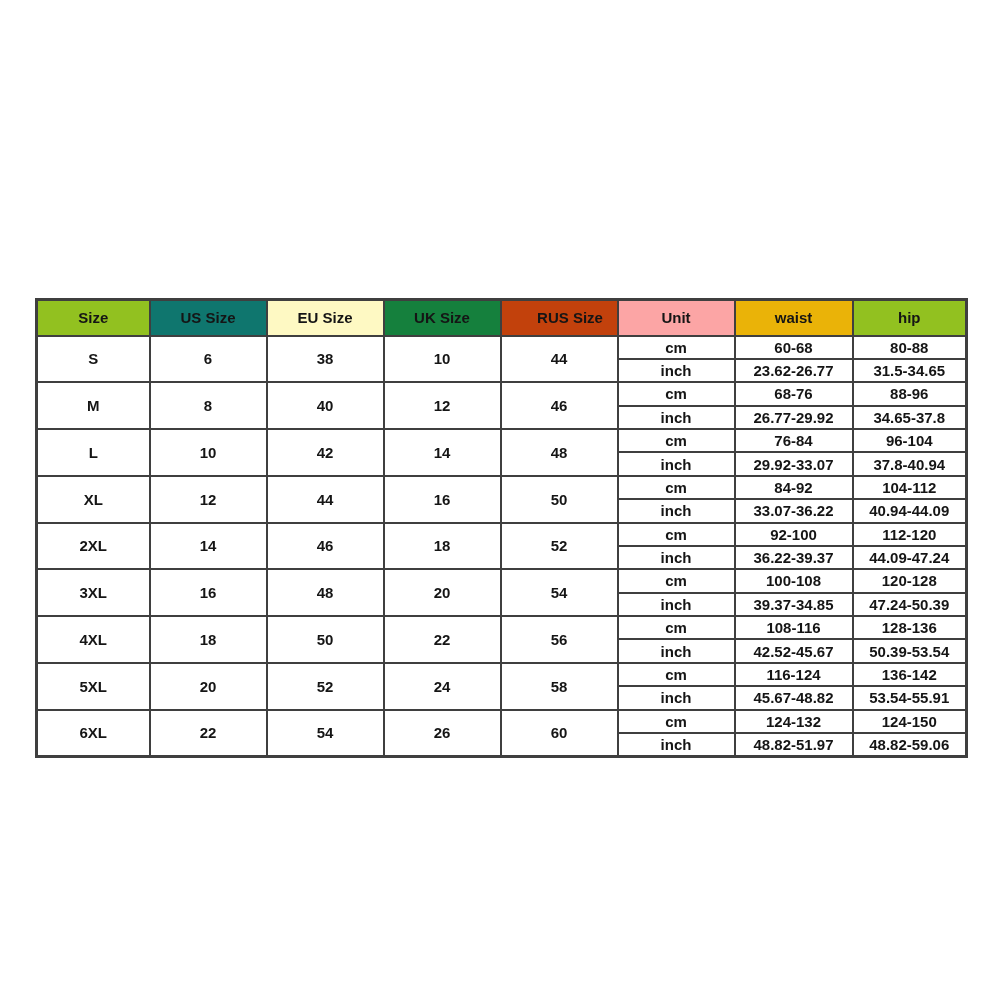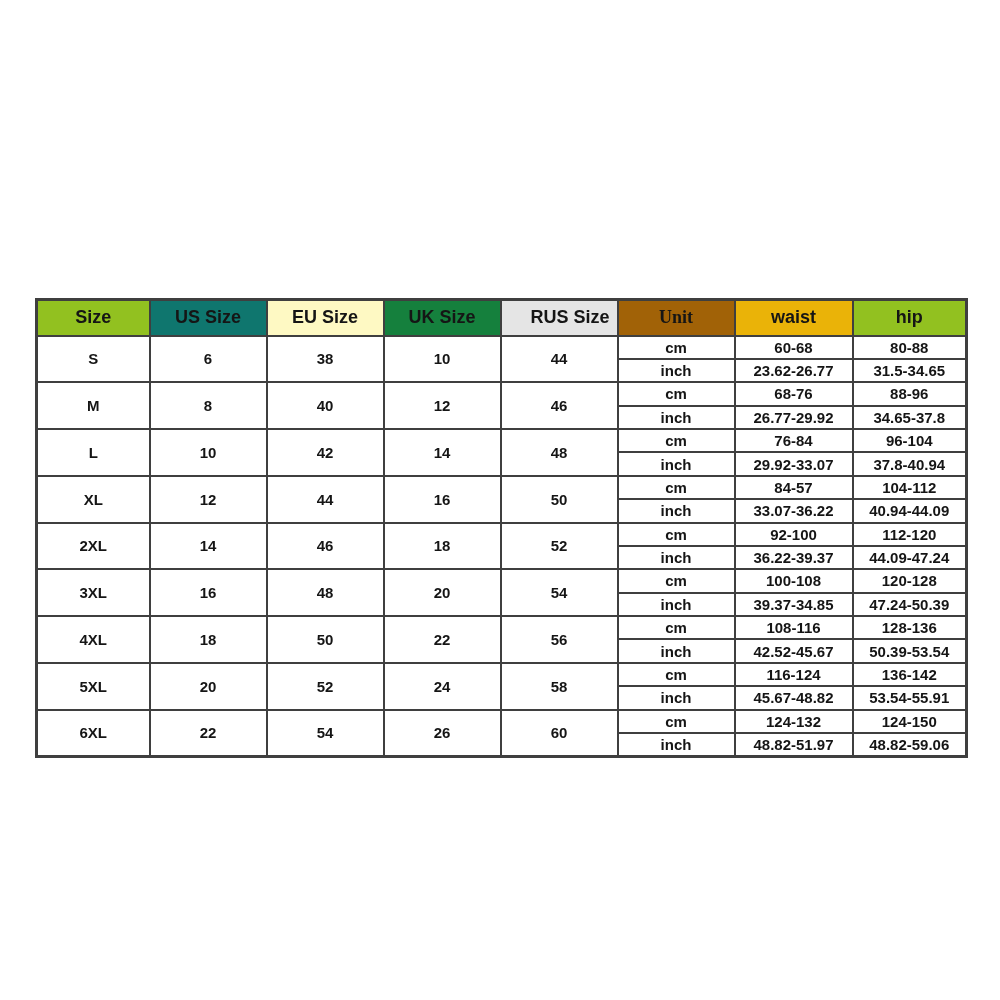--- a/index.html
+++ b/index.html
@@ -36,21 +36,21 @@
   table.size-table td {
     border: 2px solid #3f3f3f;
     padding: 0;
     overflow: hidden;
     white-space: nowrap;
   }
   table.size-table thead tr {
     height: 36px;
   }
   table.size-table thead th {
-    font-size: 18px;
+    font-size: 15px;
   }
   table.size-table tbody tr {
     height: 23px;
   }
   td.cm-cell  { border-bottom: 1px solid #3f3f3f; }
   td.inch-cell { border-top: 1px solid #3f3f3f; }
 </style>
 </head>
 <body>
 
@@ -65,22 +65,22 @@
       <col style="width:117px">
       <col style="width:118px">
       <col style="width:114px">
     </colgroup>
     <thead>
       <tr>
         <th style="background: rgb(146, 193, 32);">Size</th>
         <th style="background: #0f766e;">US Size</th>
         <th style="background: #fef9c3;">EU Size</th>
         <th style="background: #15803d;">UK Size</th>
-        <th style="background: #e5e5e5; padding-left: 22px;">RUS Size</th>
-        <th style="background: #a16207; font-family: Liberation Serif, serif;">Unit</th>
+        <th style="background: #c2410c; padding-left: 22px;">RUS Size</th>
+        <th style="background: #fca5a5;">Unit</th>
         <th style="background: #eab308;">waist</th>
         <th style="background: rgb(146, 193, 32);">hip</th>
       </tr>
     </thead>
     <tbody>
         <tr>
           <td class="merged" rowspan="2">S</td>
           <td class="merged" rowspan="2">6</td>
           <td class="merged" rowspan="2">38</td>
           <td class="merged" rowspan="2">10</td>
@@ -124,21 +124,21 @@
           <td class="inch-cell">29.92-33.07</td>
           <td class="inch-cell">37.8-40.94</td>
         </tr>
         <tr>
           <td class="merged" rowspan="2">XL</td>
           <td class="merged" rowspan="2">12</td>
           <td class="merged" rowspan="2">44</td>
           <td class="merged" rowspan="2">16</td>
           <td class="merged" rowspan="2">50</td>
           <td class="cm-cell">cm</td>
-          <td class="cm-cell">84-57</td>
+          <td class="cm-cell">84-92</td>
           <td class="cm-cell">104-112</td>
         </tr>
         <tr>
           <td class="inch-cell">inch</td>
           <td class="inch-cell">33.07-36.22</td>
           <td class="inch-cell">40.94-44.09</td>
         </tr>
         <tr>
           <td class="merged" rowspan="2">2XL</td>
           <td class="merged" rowspan="2">14</td>

